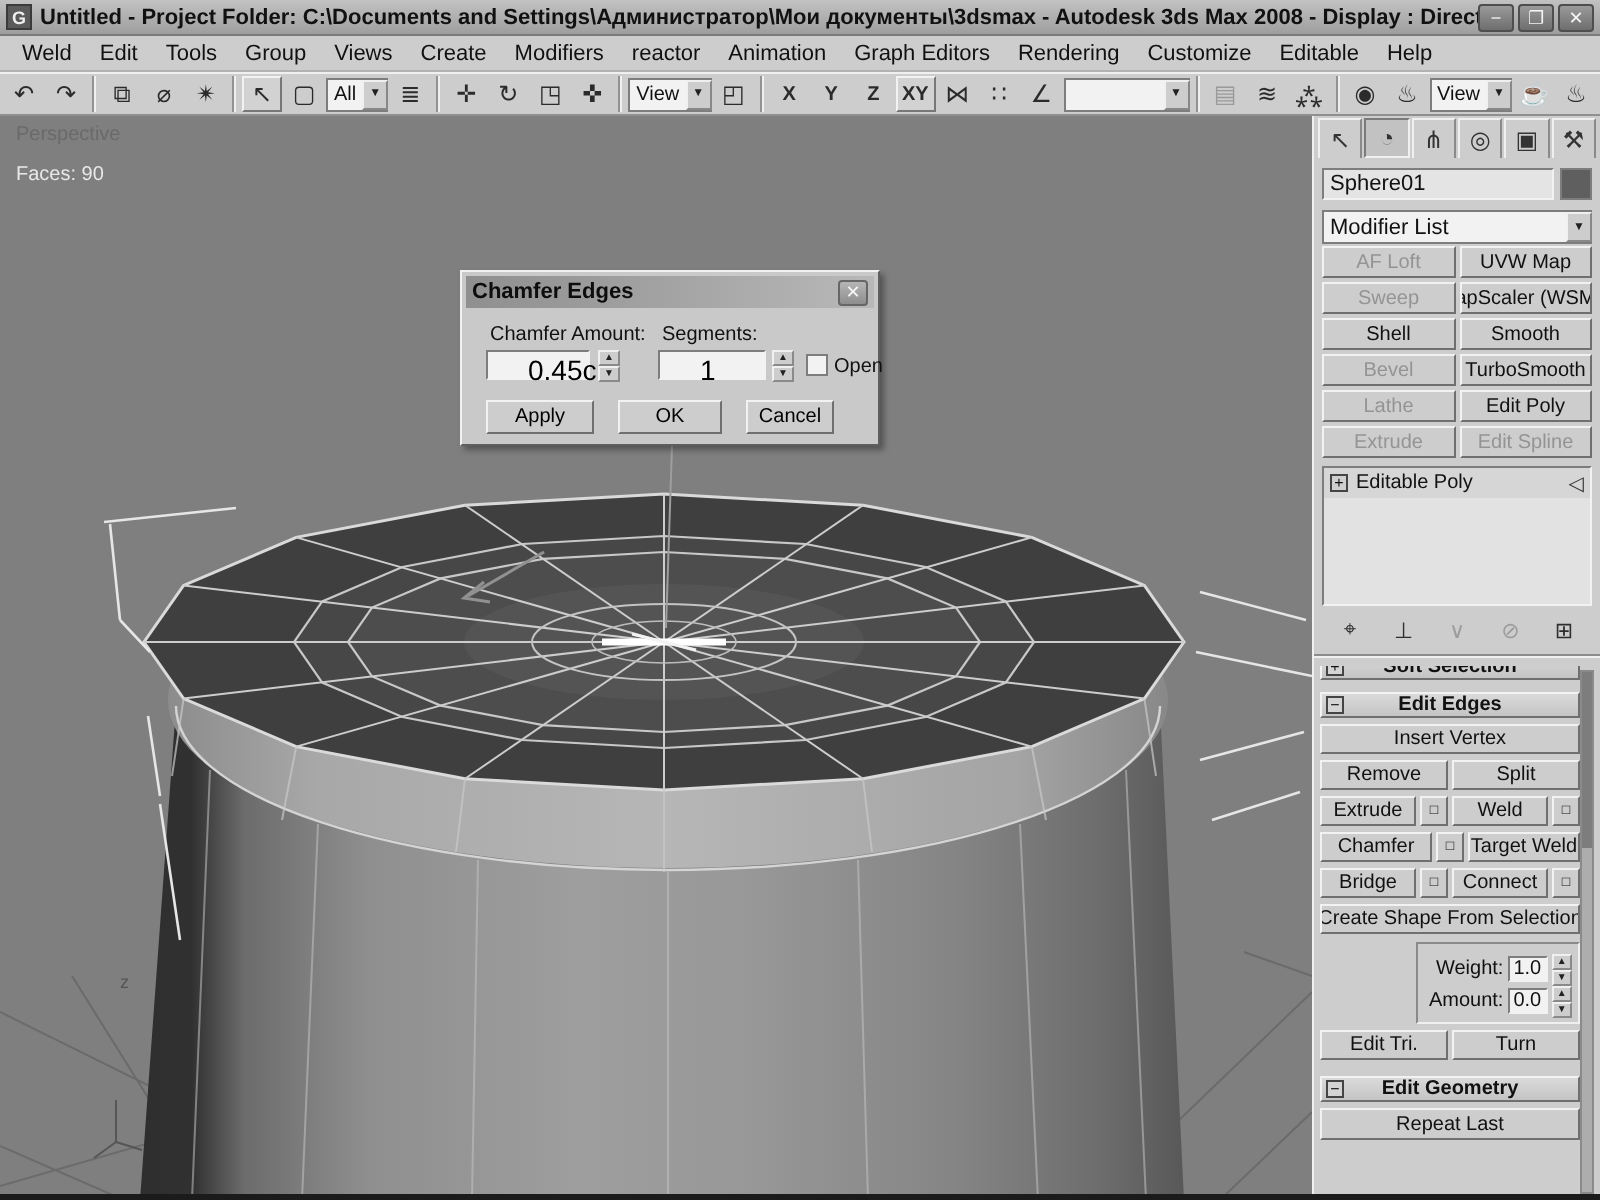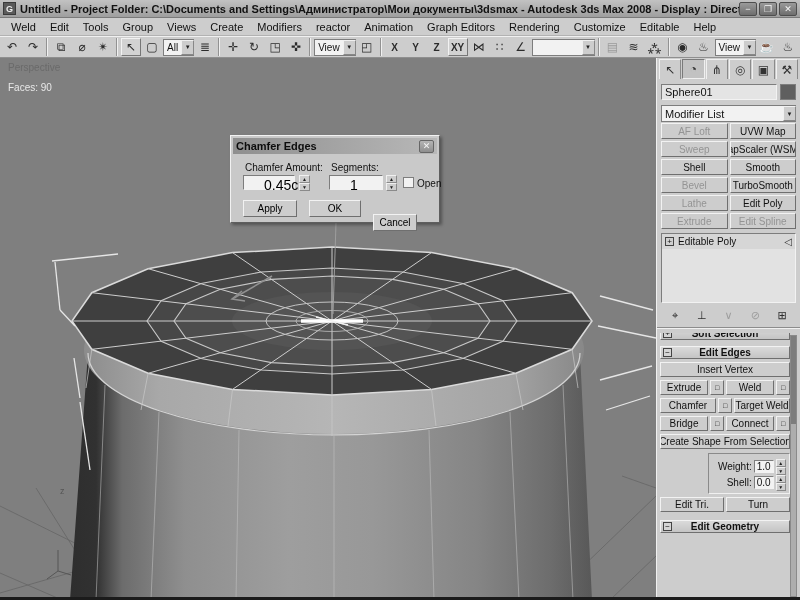--- a/index.html
+++ b/index.html
@@ -391,20 +391,24 @@
           </div>
         </div>
         <div class="rollhead">
           <span class="rstate">−</span>
           <span class="rlabel">Edit Edges</span>
         </div>
         <div class="rrow">
             <div class="rbtn">Insert Vertex</div>
           </div>
         <div class="rrow">
+          <div class="rbtn">Remove</div>
+          <div class="rbtn">Split</div>
+        </div>
+        <div class="rrow">
           <div class="rbtn">Extrude</div>
           <div class="sqbtn">□</div>
           <div class="rbtn">Weld</div>
           <div class="sqbtn">□</div>
         </div>
         <div class="rrow">
           <div class="rbtn">Chamfer</div>
           <div class="sqbtn">□</div>
           <div class="rbtn">Target Weld</div>
         </div>
@@ -420,36 +424,39 @@
         <div class="groupbox">
           <div class="sprow">
             <span class="splabel">Weight:</span>
             <span class="spfield">1.0</span>
             <span class="spinner">
               <span>▲</span>
               <span>▼</span>
             </span>
           </div>
           <div class="sprow">
-            <span class="splabel">Shell:</span>
+            <span class="splabel">Amount:</span>
             <span class="spfield">0.0</span>
             <span class="spinner">
               <span>▲</span>
               <span>▼</span>
             </span>
           </div>
         </div>
         <div class="rrow">
           <div class="rbtn">Edit Tri.</div>
           <div class="rbtn">Turn</div>
         </div>
         <div class="rollhead" style="margin-top:8px">
           <span class="rstate">−</span>
           <span class="rlabel">Edit Geometry</span>
         </div>
+        <div class="rrow">
+            <div class="rbtn" style="height:16px">Repeat Last</div>
+          </div>
       </div>
       <div class="vscroll">
           <div class="vthumb"></div>
         </div>
     </div>
   </div>
 
   <div class="dialog">
     <div class="dtitle">
       <span class="dtext">Chamfer Edges</span>
@@ -464,17 +471,17 @@
     </div>
     <div class="dfield" style="left:98px; top:39px; width:54px">1</div>
     <div class="dspin" style="left:155px; top:39px">
       <span>▲</span>
       <span>▼</span>
     </div>
     <div class="dcheck" style="left:172px; top:41px"></div>
     <div class="dlabel" style="left:186px; top:42px">Open</div>
     <div class="dbtn" style="left:12px; top:64px; width:54px">Apply</div>
     <div class="dbtn" style="left:78px; top:64px; width:52px">OK</div>
-    <div class="dbtn" style="left:142px; top:78px; width:44px">Cancel</div>
+    <div class="dbtn" style="left:142px; top:64px; width:44px">Cancel</div>
   </div>
 
   <div class="bottomstrip"></div>
 </div>
 
 </body></html>

